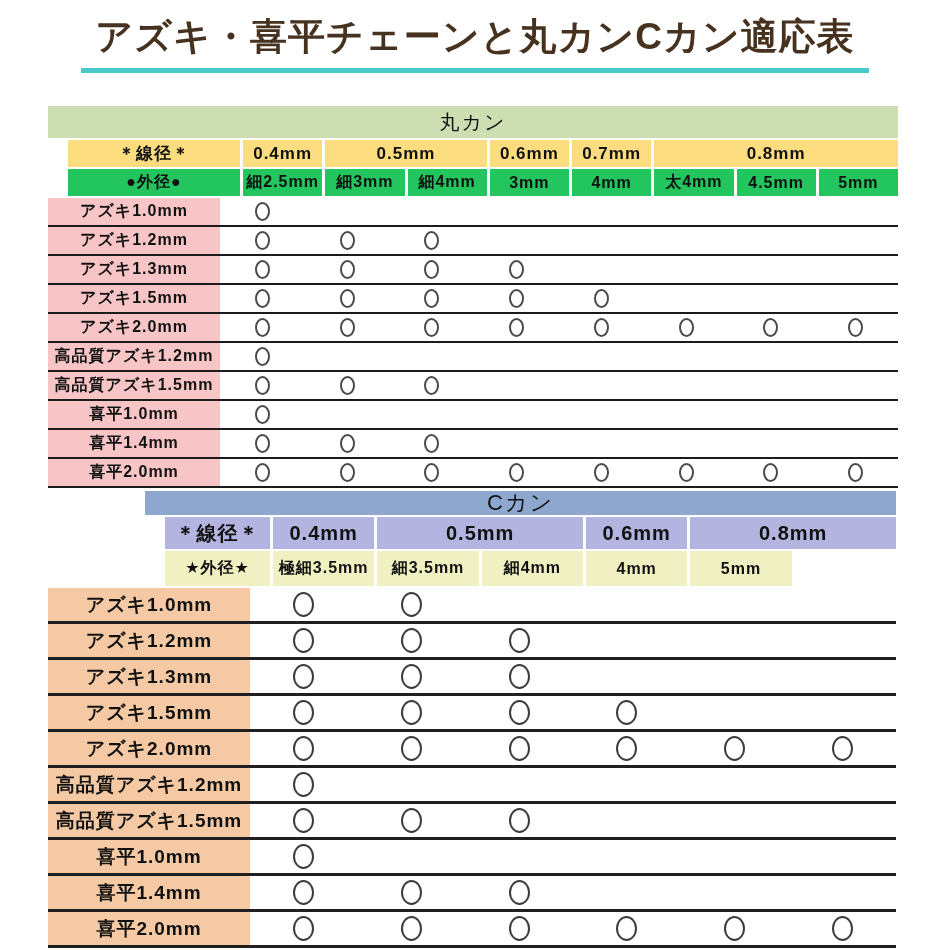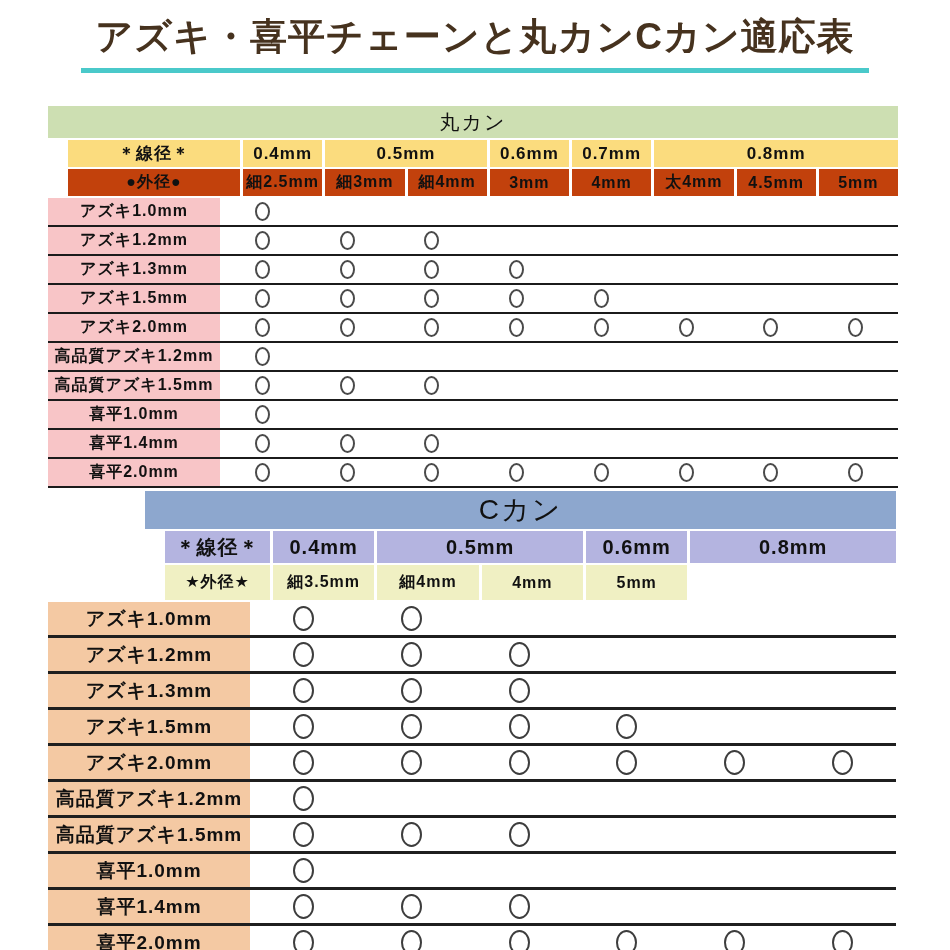--- a/index.html
+++ b/index.html
@@ -27,30 +27,30 @@
   .hgap{column-gap:3px;margin-left:20px;}
   .t-title{
     display:flex;align-items:center;justify-content:center;
     font-weight:normal;box-sizing:border-box;letter-spacing:2px;
   }
   .green-bar{height:32px;background:#cddfb2;font-size:20px;}
   .row-gap{margin-top:2px;}
   .t1-wire{height:27px;font-size:17px;}
   .t1-wire .cell{background:#fbdc7e;}
   .t1-outer{height:27px;font-size:16px;}
-  .t1-outer .cell{background:#c2410c;}
+  .t1-outer .cell{background:#22c55e;}
   .t1row{height:29px;border-bottom:2px solid #1b1b1b;font-size:16px;box-sizing:border-box;}
   .t1row .row-label{background:#f8c5c7;}
   .c1{width:15px;height:19px;border:2px solid #4a4a4a;border-radius:50%;box-sizing:border-box;}
   
   .t2-wrap{margin:3px 0 0 48px;width:848px;}
   .t2-head{margin-left:97px;width:751px;}
   .g2h{display:grid;grid-template-columns:105px repeat(6,1fr);}
   .g2b{display:grid;grid-template-columns:202px repeat(6,1fr);}
-  .bluegray-bar{height:38px;background:#8da7ce;font-size:28px;}
+  .bluegray-bar{height:24px;background:#8da7ce;font-size:22px;}
   .t2-wire{height:32px;font-size:20px;}
   .t2-wire .cell{background:#b4b4e0;}
   .t2-outer{height:35px;font-size:16px;}
   .t2-outer .cell{background:#f0f0c3;}
   .t2row{height:36px;border-bottom:3px solid #1f1f1f;font-size:19px;box-sizing:border-box;}
   .t2row .row-label{background:#f4c9a3;}
   .c2{width:21px;height:25px;border:2px solid #3d3d3d;border-radius:50%;box-sizing:border-box;}
 </style>
 </head>
 <body>
@@ -273,20 +273,21 @@
     <div class="t-title bluegray-bar">Cカン</div>
     <div class="g2h hgap row-gap t2-wire" id="t2-wire">
         <div class="cell">＊線径＊</div>
         <div class="cell">0.4mm</div>
         <div class="cell" style="grid-column: span 2;">0.5mm</div>
         <div class="cell">0.6mm</div>
         <div class="cell" style="grid-column: span 2;">0.8mm</div>
       </div>
     <div class="g2h hgap row-gap t2-outer" id="t2-outer">
         <div class="cell">★外径★</div>
+        <div class="cell">極細3.5mm</div>
         <div class="cell">細3.5mm</div>
         <div class="cell">細4mm</div>
         <div class="cell">4mm</div>
         <div class="cell">5mm</div>
       </div>
   </div>
   <div id="t2-body" style="margin-top:2px;">
       <div class="g2b t2row">
         <div class="cell row-label">アズキ1.0mm</div>
         <div class="cell">

